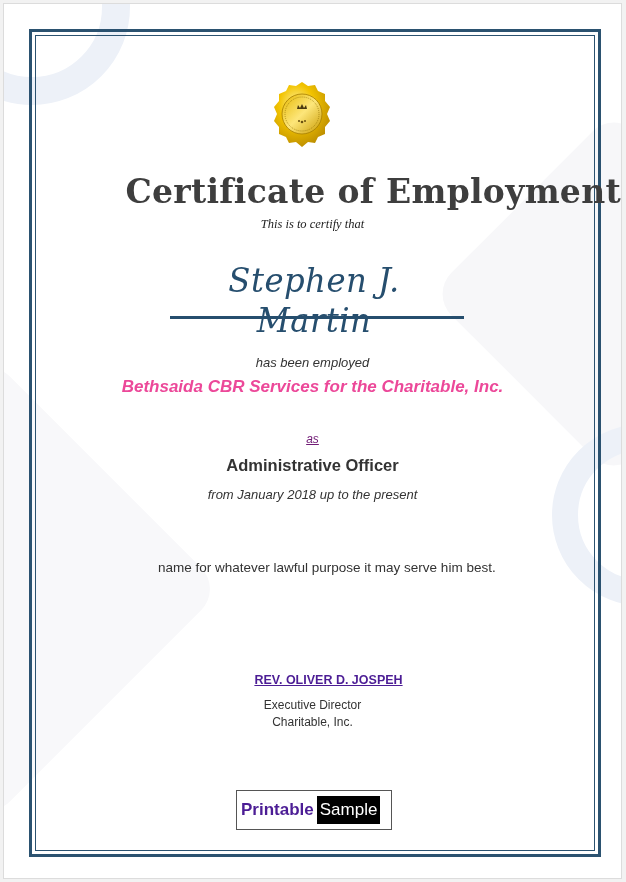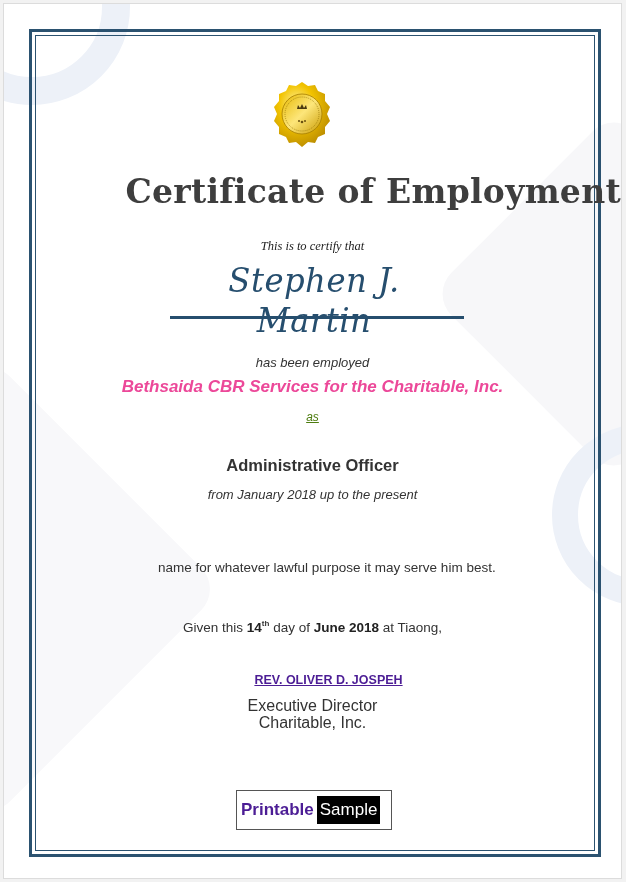--- a/index.html
+++ b/index.html
@@ -8,35 +8,35 @@
   .deco { position:absolute; pointer-events:none; }
   .deco-ring-tl { left:-70px; top:-95px; width:140px; height:140px; border-radius:50%; border:28px solid #edf1f8; }
   .deco-ring-r { left:548px; top:420px; width:130px; height:130px; border-radius:50%; border:26px solid #edf1f8; }
   .deco-diamond-r { left:480px; top:160px; width:260px; height:260px; background:#f7f7f9; transform:rotate(45deg); border-radius:30px; }
   .deco-diamond-l { left:-180px; top:420px; width:330px; height:330px; background:#f8f8fa; transform:rotate(45deg); border-radius:30px; }
   .frame-outer { position:absolute; left:25px; top:25px; width:566px; height:822px; border:3px solid #2b5270; }
   .frame-inner { position:absolute; left:3px; top:3px; right:3px; bottom:3px; border:1.5px solid #2b5270; }
   .content { position:absolute; left:0; top:0; width:617px; height:874px; text-align:center; }
   .seal { position:absolute; left:268px; top:76px; width:60px; height:72px; }
   .title { position:absolute; left:0; width:617px; top:168px; font-family:"DejaVu Serif", serif; font-weight:bold; font-size:33px; color:#3e3e3e; letter-spacing:0.3px;text-align:right; }
-  .intro { position:absolute; left:0; width:617px; top:235px; font-family:"Liberation Serif", serif; font-style:italic; font-size:12.5px; color:#222; }
+  .intro { position:absolute; left:0; width:617px; top:213px; font-family:"Liberation Serif", serif; font-style:italic; font-size:12.5px; color:#222; }
   .name { position:absolute; left:160px; width:300px; top:256px; font-family:"DejaVu Serif", serif; font-style:italic; font-size:34px; color:#264e6e; letter-spacing:0.5px; transform:scaleX(0.95); }
   .name-line { position:absolute; left:166px; top:312px; width:294px; height:3px; background:#264e6e; }
   .employed { position:absolute; left:0; width:617px; top:351px; font-style:italic; font-size:13px; color:#333; }
   .company { position:absolute; left:0; width:617px; top:373px; font-weight:bold; font-size:17px; color:#ec4899;font-style:italic; }
-  .as { position:absolute; left:0; width:617px; top:406px; font-style:italic; font-size:12px; color:#4d7c0f;text-decoration:underline; }
+  .as { position:absolute; left:0; width:617px; top:428px; font-style:italic; font-size:12px; color:#701a75;text-decoration:underline; }
   .position { position:absolute; left:0; width:617px; top:452px; font-size:16.5px; font-weight:bold; color:#333; }
   .period { position:absolute; left:0; width:617px; top:483px; font-style:italic; font-size:13px; color:#333; }
   .cert-l1 { position:absolute; left:64px; top:539px; font-size:13.5px; color:#333; white-space:nowrap; }
   .cert-l2 { position:absolute; left:154px; top:556px; font-size:13.5px; color:#333; white-space:nowrap; }
   .given { position:absolute; left:0; width:617px; top:615px; font-size:13.5px; color:#333; }
   .given b { font-weight:bold; color:#222; }
   .given sup { font-size:8px; font-weight:bold; }
   .signer { position:absolute; left:16px; width:617px; top:669px; font-weight:bold; font-size:12.5px; color:#4c1d95; text-decoration:underline; }
-  .signer-title { position:absolute; left:0; width:617px; top:693px; font-size:16px; color:#333; line-height:17px; }
+  .signer-title { position:absolute; left:0; width:617px; top:693px; font-size:12px; color:#333; line-height:17px; }
   .logo { position:absolute; left:232px; top:786px; width:154px; height:38px; border:1px solid #555; background:#fff; display:flex; align-items:center; }
   .logo-a { color:#4c1d95; font-weight:bold; font-size:17px; margin-left:4px; }
   .logo-b { background:#000; color:#fff; font-weight:normal; font-size:17px; padding:4px 3px; margin-left:3px; }
 </style>
 </head>
 <body>
 
 <div class="page">
   <div class="deco deco-ring-tl"></div>
   <div class="deco deco-diamond-r"></div>
@@ -74,21 +74,20 @@
     <div class="intro">This is to certify that</div>
     <div class="name">Stephen J. Martin</div>
     <div class="name-line"></div>
     <div class="employed">has been employed</div>
     <div class="company">Bethsaida CBR Services for the Charitable, Inc.</div>
     <div class="as">as</div>
     <div class="position">Administrative Officer</div>
     <div class="period">from January 2018 up to the present</div>
     <div class="cert-l2">name for whatever lawful purpose it may serve him best.</div>
 
-    <div class="given"><span>Given this </span><b>14</b><sup>th</sup><span> day of </span><b>June 2018</b><span> at Tiaong,</span></div>
 
     <div class="signer">REV. OLIVER D. JOSPEH</div>
     <div class="signer-title">
       <div>Executive Director</div>
       <div>Charitable, Inc.</div>
     </div>
 
     <div class="logo">
       <span class="logo-a">Printable</span>
       <span class="logo-b">Sample</span>

